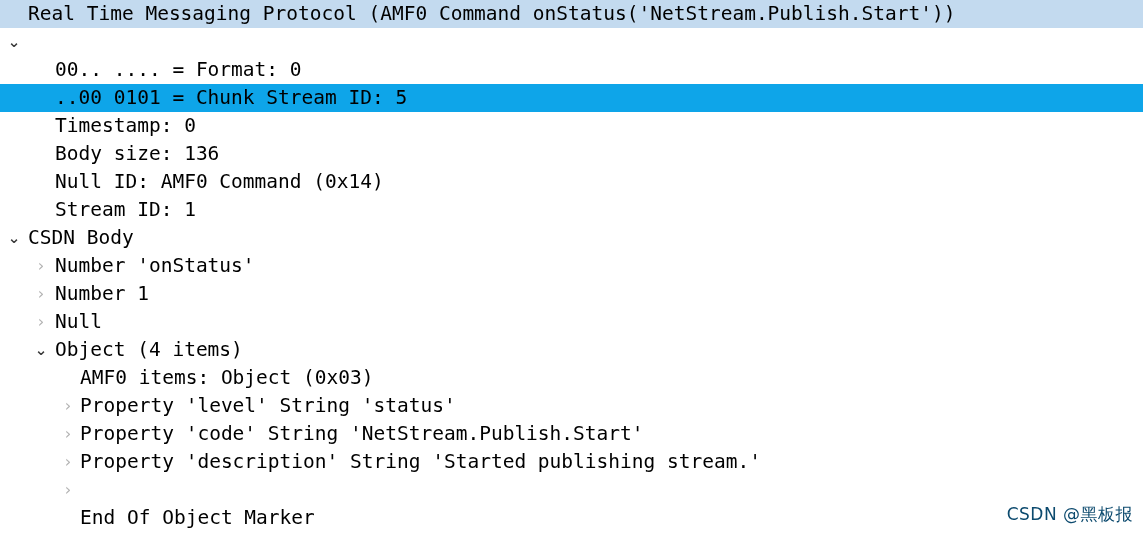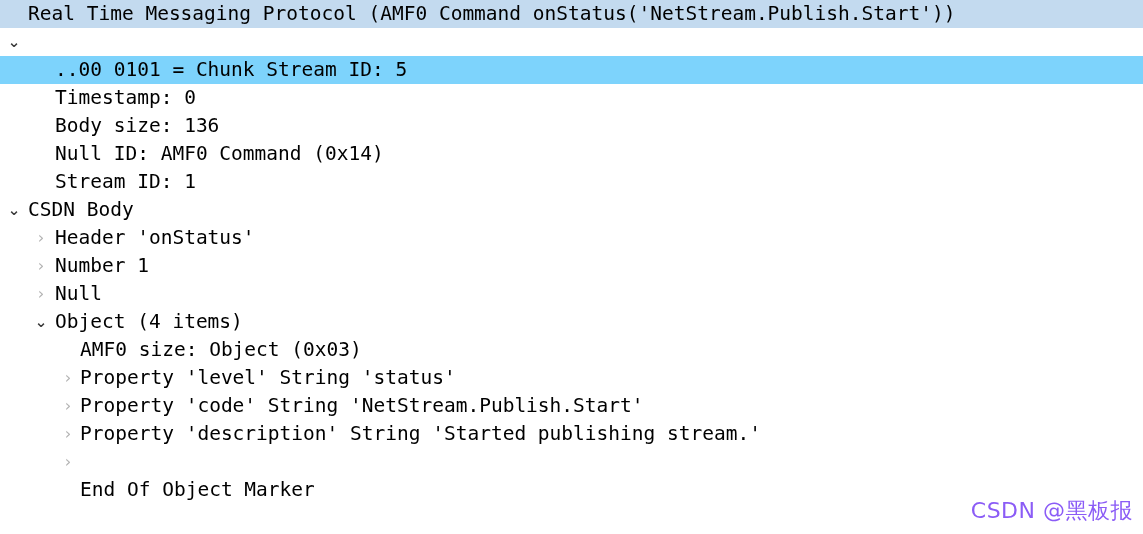--- a/index.html
+++ b/index.html
@@ -28,21 +28,21 @@
     position: relative;
     height: 28px;
     line-height: 28px;
     white-space: pre;
     display: block;
     width: 1143px;
     box-sizing: border-box;
   }
 
   .row.sel-strong { background: #c3daef; }
-  .row.sel-light  { background: #7dd3fc; }
+  .row.sel-light  { background: #0ea5e9; }
 
   .chev {
     position: absolute;
     top: 0;
     height: 28px;
     line-height: 28px;
     width: 16px;
     text-align: center;
     font-family: "DejaVu Sans", "Liberation Sans", sans-serif;
     font-size: 15px;
@@ -66,44 +66,45 @@
   .lv1 > .chev  { left: 33px; }
   .lv1 > .label { left: 55px; }
   .lv2 > .chev  { left: 60px; }
   .lv2 > .label { left: 80px; }
 
   .watermark {
     position: absolute;
     right: 10px;
     bottom: 8px;
     font-family: "DejaVu Sans", "Liberation Sans", sans-serif;
-    font-size: 22px;
-    color: #8b5cf6;
+    font-size: 17px;
+    color: #0c4a6e;
     letter-spacing: 0.5px;
     user-select: none;
     margin-top: 48px;
   }
 </style>
 </head>
 <body>
 
 <div id="tree">
     <div class="row lv0 sel-strong"><span class="label">Real Time Messaging Protocol (AMF0 Command onStatus('NetStream.Publish.Start'))</span></div>
     <div class="row lv0"><span class="chev open">⌄</span></div>
+    <div class="row lv1"><span class="label">00.. .... = Format: 0</span></div>
     <div class="row lv1 sel-light"><span class="label">..00 0101 = Chunk Stream ID: 5</span></div>
     <div class="row lv1"><span class="label">Timestamp: 0</span></div>
     <div class="row lv1"><span class="label">Body size: 136</span></div>
     <div class="row lv1"><span class="label">Null ID: AMF0 Command (0x14)</span></div>
     <div class="row lv1"><span class="label">Stream ID: 1</span></div>
     <div class="row lv0"><span class="chev open">⌄</span><span class="label">CSDN Body</span></div>
-    <div class="row lv1"><span class="chev closed">›</span><span class="label">Header 'onStatus'</span></div>
+    <div class="row lv1"><span class="chev closed">›</span><span class="label">Number 'onStatus'</span></div>
     <div class="row lv1"><span class="chev closed">›</span><span class="label">Number 1</span></div>
     <div class="row lv1"><span class="chev closed">›</span><span class="label">Null</span></div>
     <div class="row lv1"><span class="chev open">⌄</span><span class="label">Object (4 items)</span></div>
-    <div class="row lv2"><span class="label">AMF0 size: Object (0x03)</span></div>
+    <div class="row lv2"><span class="label">AMF0 items: Object (0x03)</span></div>
     <div class="row lv2"><span class="chev closed">›</span><span class="label">Property 'level' String 'status'</span></div>
     <div class="row lv2"><span class="chev closed">›</span><span class="label">Property 'code' String 'NetStream.Publish.Start'</span></div>
     <div class="row lv2"><span class="chev closed">›</span><span class="label">Property 'description' String 'Started publishing stream.'</span></div>
     <div class="row lv2"><span class="chev closed">›</span></div>
     <div class="row lv2"><span class="label">End Of Object Marker</span></div>
   </div>
 
 <div class="watermark">CSDN @黑板报</div>
 
 </body></html>

